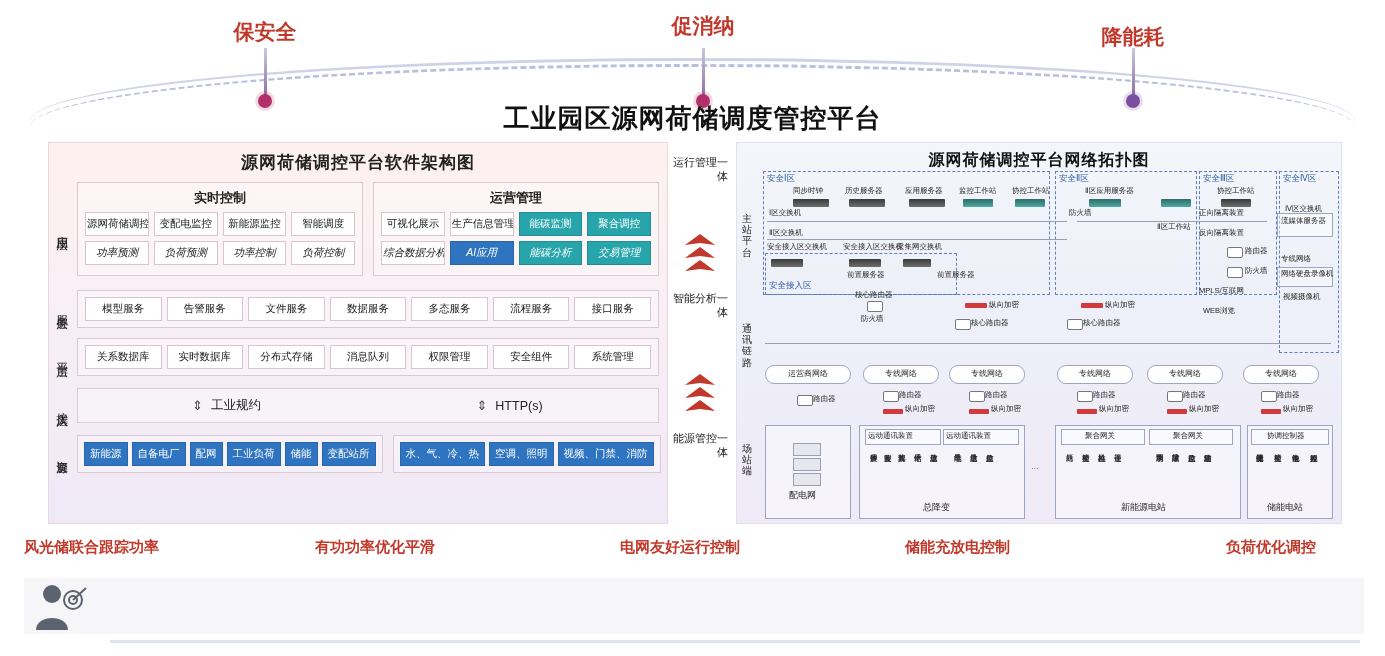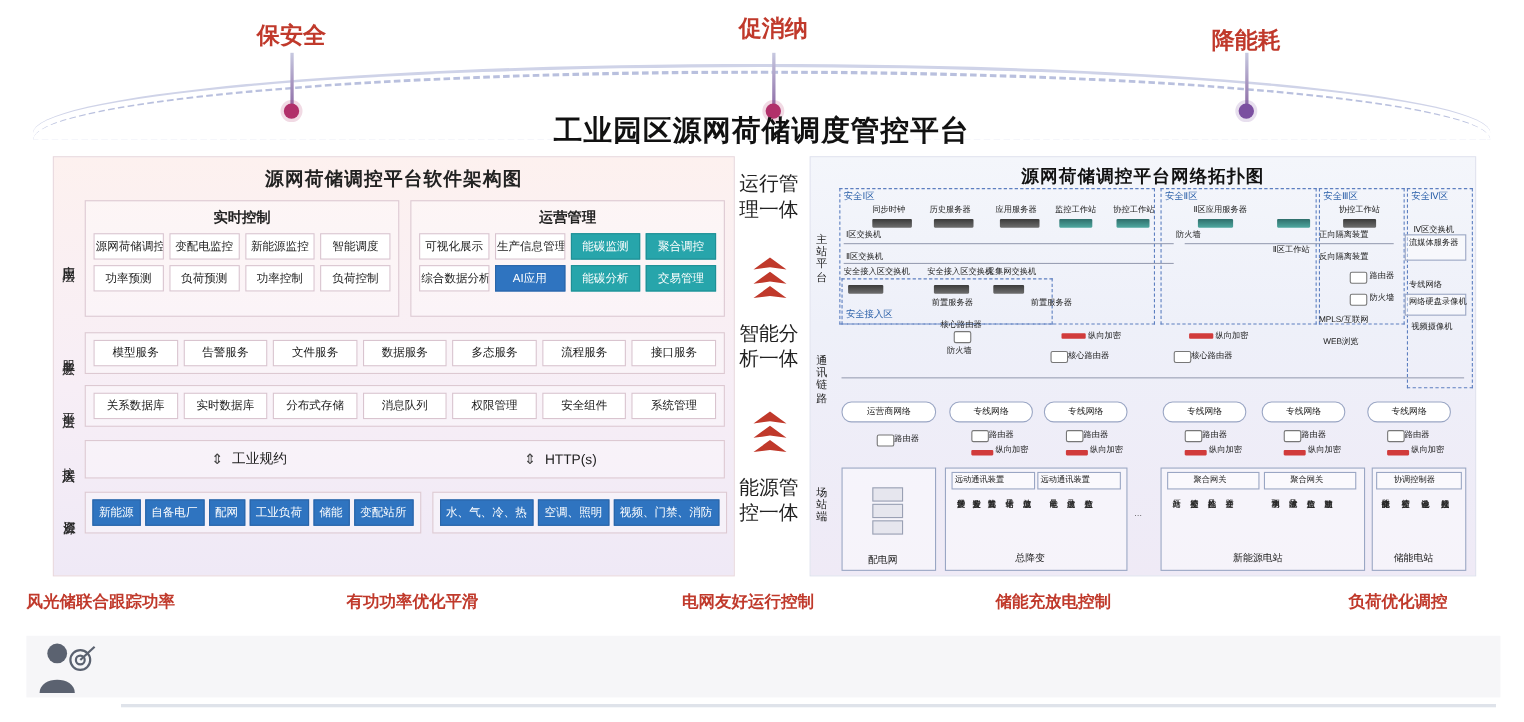--- a/index.html
+++ b/index.html
@@ -55,21 +55,21 @@
     width:26px;flex:0 0 26px;display:flex;align-items:center;justify-content:center;
     font-size:12px;color:#222;line-height:1.05;text-align:center;
   }
   .layer-body{flex:1;padding:4px 8px 4px 2px;}
   .grp{
     border:1px solid #ddc9d2;background:rgba(255,255,255,.35);
     padding:6px 7px;margin-bottom:0;
   }
   .grp-title{text-align:center;font-size:13px;font-weight:bold;margin-bottom:5px;color:#222;}
   .cells{display:flex;gap:5px;margin-bottom:5px;}
-  .cells:last-child{margin-bottom:16px;}
+  .cells:last-child{margin-bottom:4px;font-style:italic;}
   .cell{
     flex:1;text-align:center;font-size:10.5px;color:#1a1a1a;
     background:#ffffff;border:1px solid #d9c4cf;
     padding:4px 1px;white-space:nowrap;overflow:hidden;
   }
   .cell.teal{background:#27a5ab;color:#fff;border-color:#1f8f95;}
   .cell.blue{background:#2f74c0;color:#fff;border-color:#2a65a8;}
   .two-col{display:flex;gap:10px;}
   .two-col > .grp{flex:1;}
   .flat-row{
@@ -87,21 +87,21 @@
   .res-grp{display:flex;gap:4px;border:1px solid #ddc9d2;background:rgba(255,255,255,.35);padding:6px 6px;}
   .res-cell{
     text-align:center;font-size:10.5px;background:#fff;border:1px solid #d9c4cf;
     padding:4px 5px;white-space:nowrap;
   }
   .res-cell.blue{background:#2f74c0;color:#fff;border-color:#2a65a8;}
 
   
   .mid{position:absolute;left:672px;top:152px;width:56px;height:370px;}
   .mid-label{
-    text-align:left;font-size:18px;color:#222;line-height:1.25;
+    text-align:right;font-size:11px;color:#222;line-height:1.25;
     position:absolute;width:56px;
   }
   .chev{position:absolute;width:56px;text-align:center;}
   .chev svg{display:block;margin:0 auto;}
 
   
   .right-panel{
     position:absolute;left:736px;top:142px;width:604px;height:380px;
     background:linear-gradient(180deg,#f4f6fb 0%,#eef0f9 40%,#efeaf6 100%);
     border:1px solid #dfe2ee;
@@ -407,21 +407,21 @@
     <div class="rtxt" style="left:446px;top:248px;">路由器</div>
     <div class="redbar" style="left:430px;top:266px;width:20px;"></div>
     <div class="rtxt" style="left:452px;top:262px;">纵向加密</div>
 
     <div class="rtr" style="left:524px;top:248px;"></div>
     <div class="rtxt" style="left:540px;top:248px;">路由器</div>
     <div class="redbar" style="left:524px;top:266px;width:20px;"></div>
     <div class="rtxt" style="left:546px;top:262px;">纵向加密</div>
 
     <div class="solidbox" style="left:28px;top:282px;width:84px;height:92px;"></div>
-    <div class="rtxt" style="left:52px;top:362px;font-size:9px;">配电网</div>
+    <div class="rtxt" style="left:52px;top:348px;font-size:9px;">配电网</div>
     <div style="position:absolute;left:56px;top:300px;width:28px;height:40px;">
       <div style="height:11px;background:#e6e6ee;border:1px solid #9aa0b4;margin-bottom:2px;"></div>
       <div style="height:11px;background:#e6e6ee;border:1px solid #9aa0b4;margin-bottom:2px;"></div>
       <div style="height:11px;background:#e6e6ee;border:1px solid #9aa0b4;"></div>
     </div>
 
     <div class="solidbox" style="left:122px;top:282px;width:164px;height:92px;"></div>
     <div class="solidbox" style="left:128px;top:286px;width:74px;height:14px;"></div>
     <div class="rtxt" style="left:131px;top:289px;">远动通讯装置</div>
     <div class="solidbox" style="left:206px;top:286px;width:74px;height:14px;"></div>

